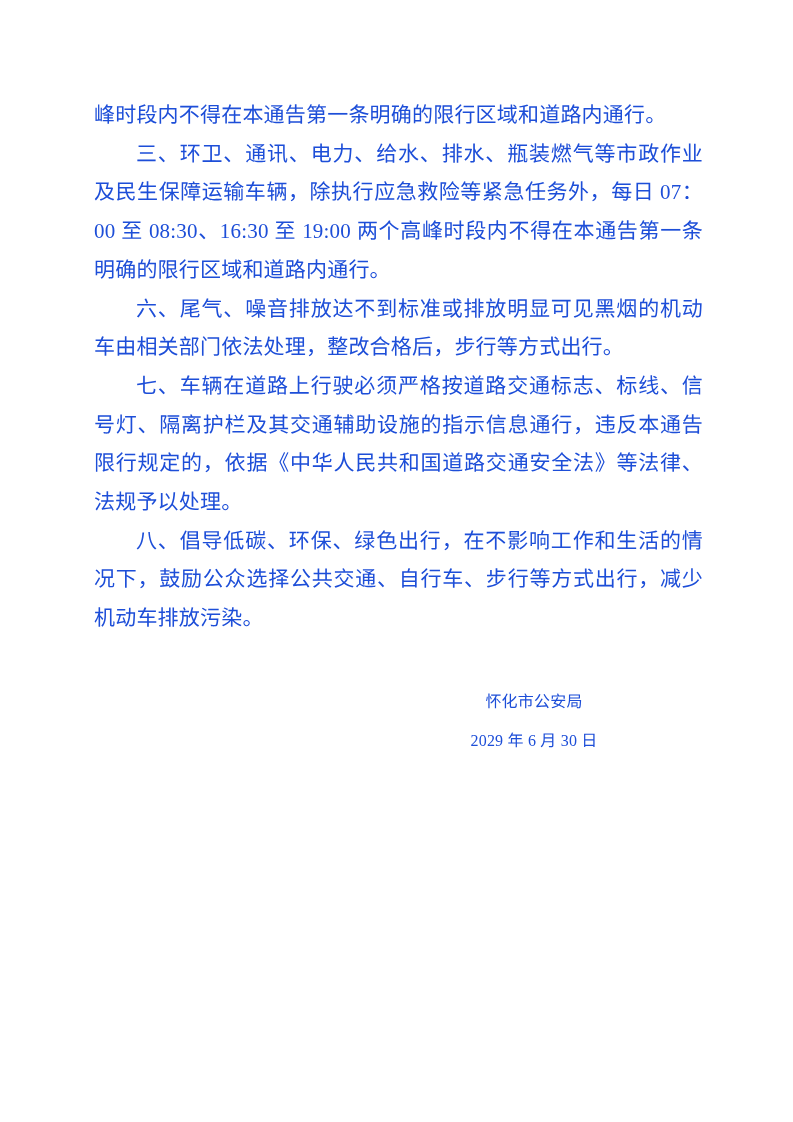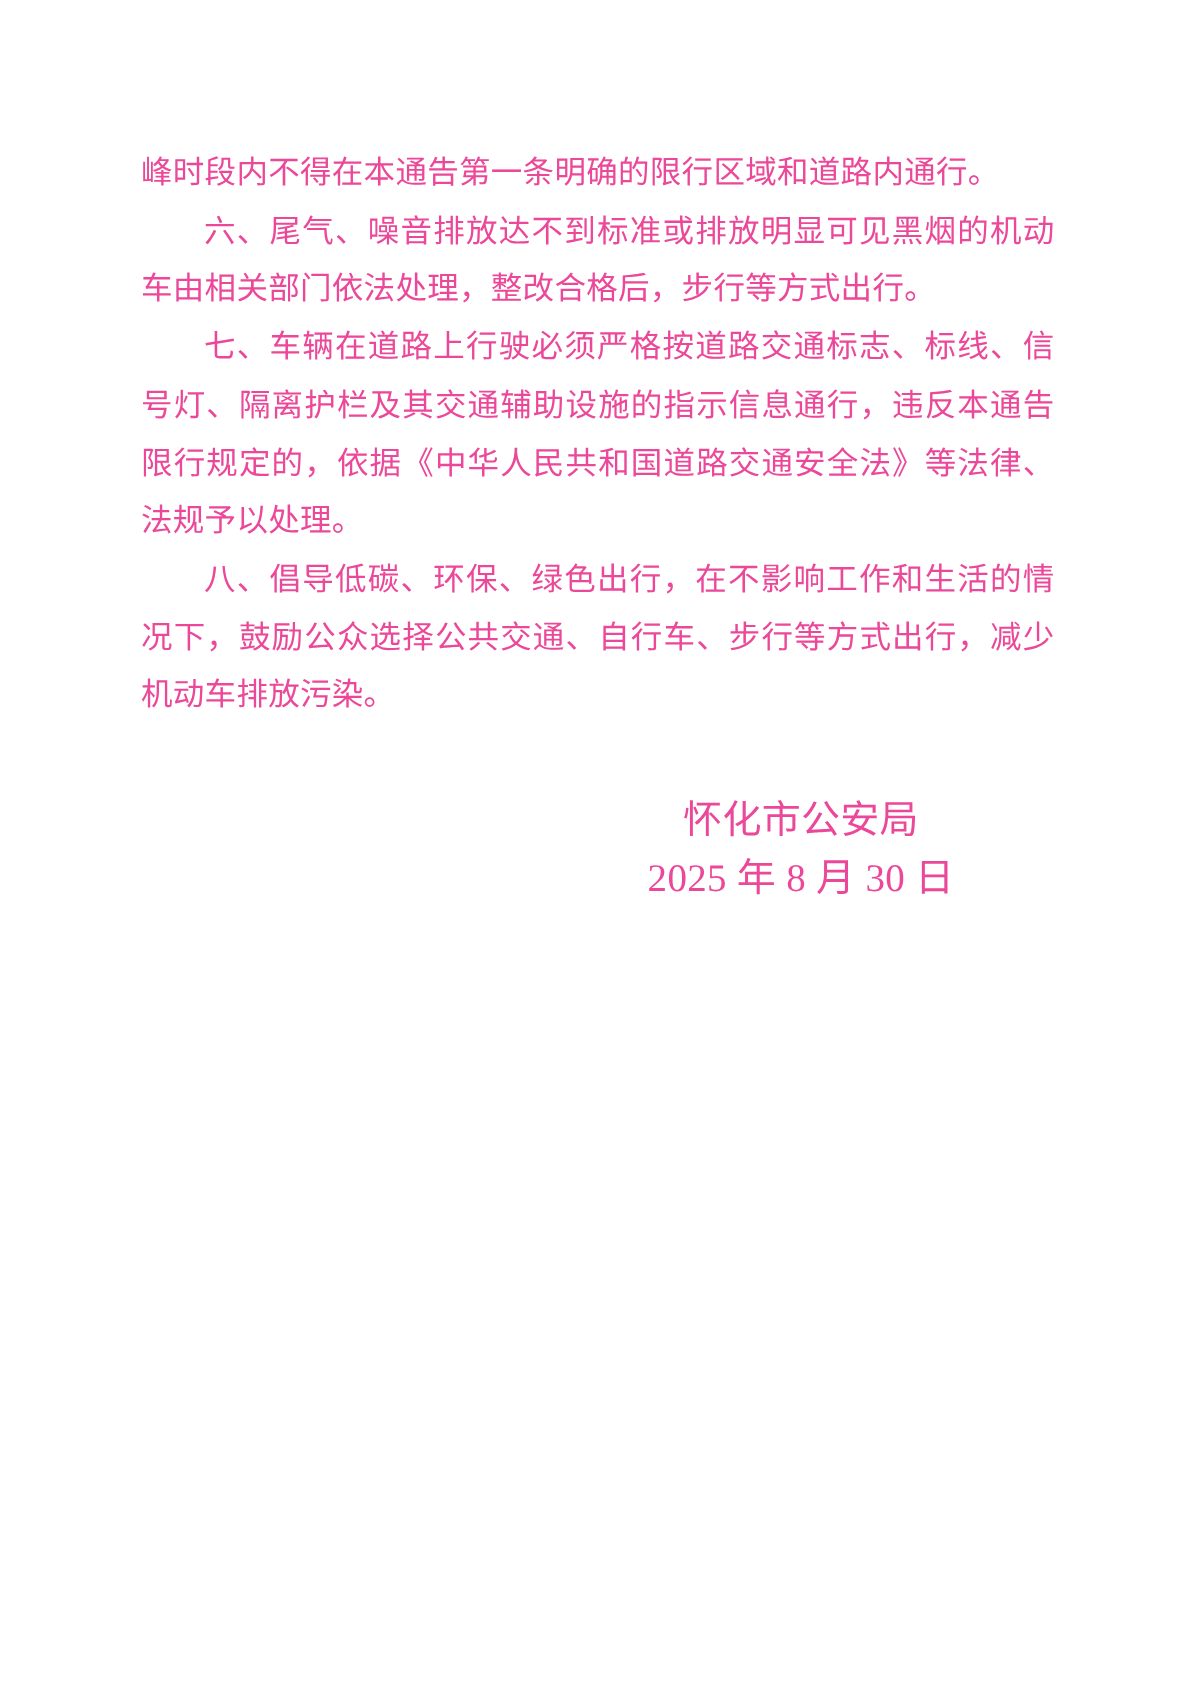--- a/index.html
+++ b/index.html
@@ -13,21 +13,21 @@
     position: relative;
     overflow: hidden;
     font-family: "Liberation Serif", "DejaVu Serif", serif;
   }
   .page {
     position: absolute;
     left: 0; top: 0;
     width: 793px;
     height: 1122px;
     background: #ffffff;
-    color: #ec4899;
+    color: #1d4ed8;
   }
   .doc-body {
     position: absolute;
     left: 94px;
     top: 96px;
     width: 609px;
     font-size: 21px;
     line-height: 38.7px;
     text-align: justify;
     letter-spacing: 0.2px;
@@ -39,35 +39,36 @@
   }
   .doc-body p.continuation {
     text-indent: 0;
   }
   .signature-block {
     margin: 45px 29px 0 auto;
     width: 280px;
     text-align: center;
     text-indent: 0;
     line-height: 38.7px;
-    font-size: 26px;
+    font-size: 16px;
   }
   .signature-block div {
     text-indent: 0;
     text-align: center;
   }
 </style>
 </head>
 <body>
 
 <div class="page">
   <div class="doc-body">
     <p class="continuation">峰时段内不得在本通告第一条明确的限行区域和道路内通行。</p>
+    <p>三、环卫、通讯、电力、给水、排水、瓶装燃气等市政作业及民生保障运输车辆，除执行应急救险等紧急任务外，每日 07：00 至 08:30、16:30 至 19:00 两个高峰时段内不得在本通告第一条明确的限行区域和道路内通行。</p>
     <p>六、尾气、噪音排放达不到标准或排放明显可见黑烟的机动车由相关部门依法处理，整改合格后，步行等方式出行。</p>
     <p>七、车辆在道路上行驶必须严格按道路交通标志、标线、信号灯、隔离护栏及其交通辅助设施的指示信息通行，违反本通告限行规定的，依据《中华人民共和国道路交通安全法》等法律、法规予以处理。</p>
     <p>八、倡导低碳、环保、绿色出行，在不影响工作和生活的情况下，鼓励公众选择公共交通、自行车、步行等方式出行，减少机动车排放污染。</p>
 
     <div class="signature-block">
       <div>怀化市公安局</div>
-      <div>2025 年 8 月 30 日</div>
+      <div>2029 年 6 月 30 日</div>
     </div>
   </div>
 </div>
 
 </body></html>

